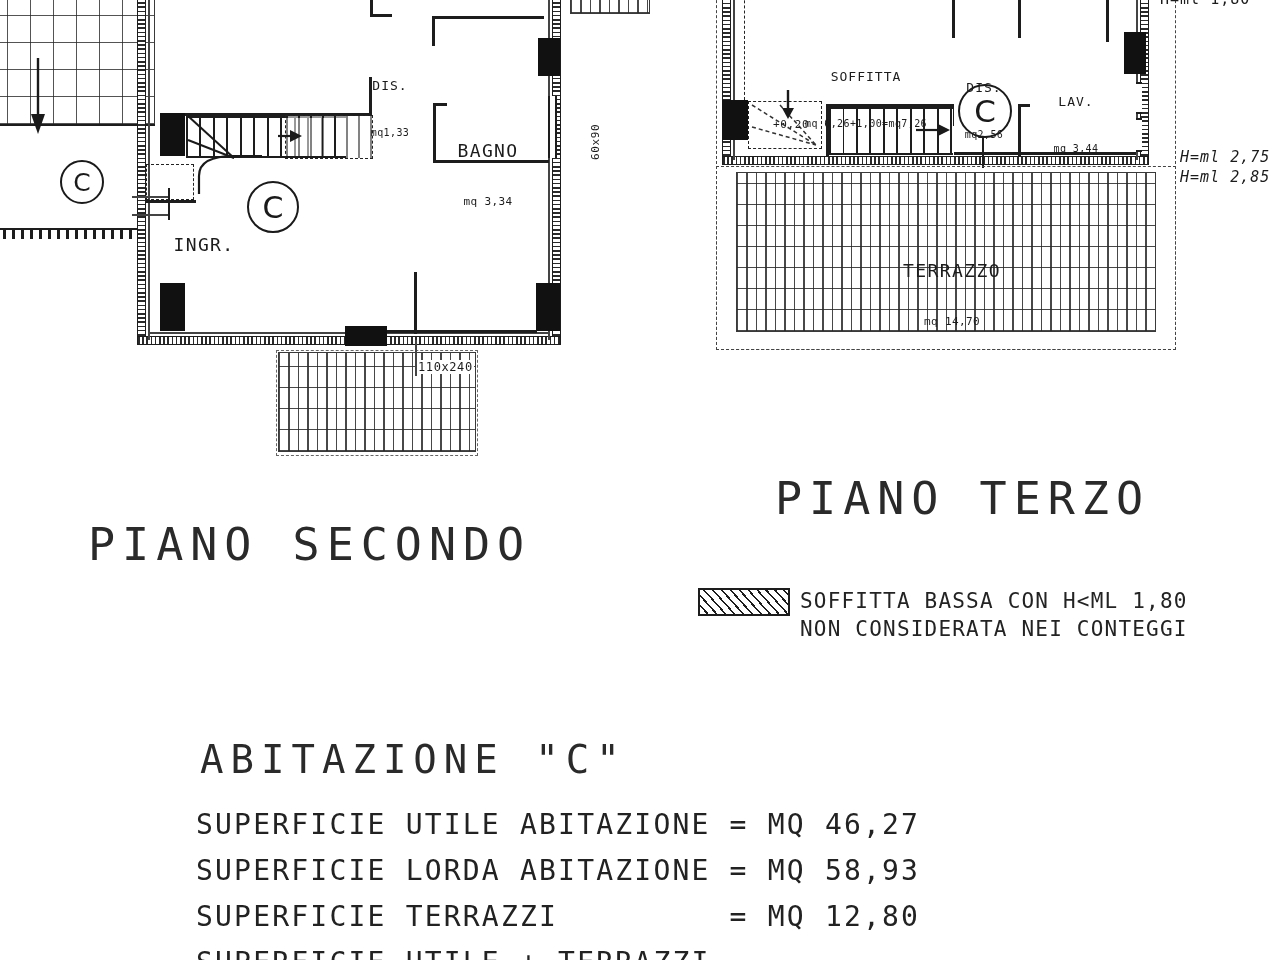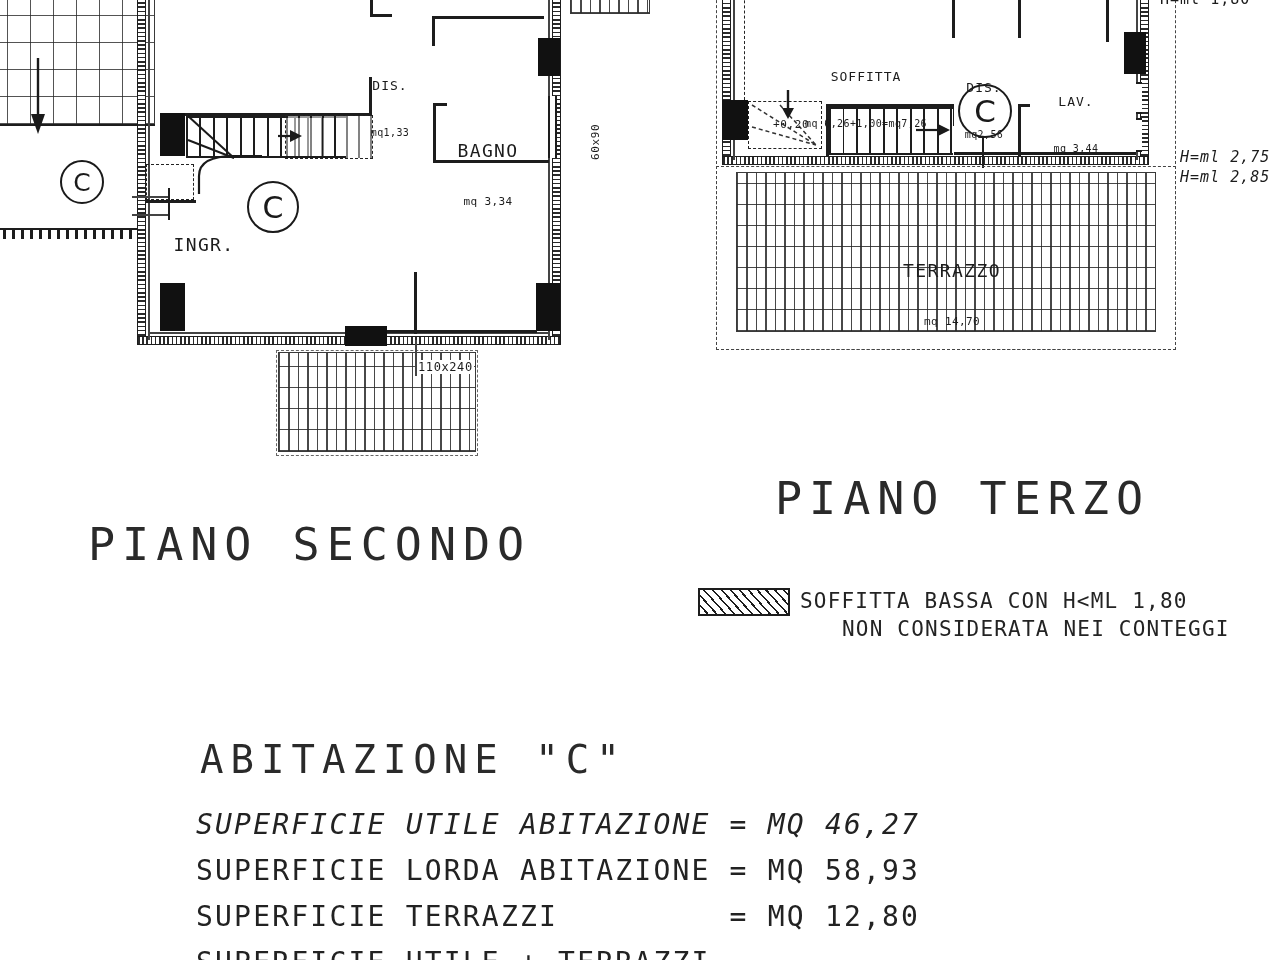--- a/index.html
+++ b/index.html
@@ -292,25 +292,25 @@
   <div class="clipped abs" style="left:1160px;top:-10px;width:120px;height:16px;">
     <div class="dimtxt" style="left:0;top:0;font-size:15px;letter-spacing:1px;">H=ml 1,80</div>
   </div>
 
   <div class="title" style="left:88px;top:518px;">PIANO SECONDO</div>
 
   <div class="title" style="left:775px;top:472px;">PIANO TERZO</div>
 
   <div class="legend-swatch" style="left:698px;top:588px;width:92px;height:28px;"></div>
   <div class="legend-txt" style="left:800px;top:588px;">SOFFITTA BASSA CON H&lt;ML 1,80</div>
-  <div class="legend-txt" style="left:800px;top:616px;margin-left:42px;">NON CONSIDERATA NEI CONTEGGI</div>
+  <div class="legend-txt" style="left:800px;top:616px;">NON CONSIDERATA NEI CONTEGGI</div>
 
   <div class="summary-title" style="left:200px;top:737px;">ABITAZIONE "C"</div>
 
-  <div class="summary-row" style="left:196px;top:808px;font-style:italic;">SUPERFICIE UTILE ABITAZIONE = MQ 46,27</div>
+  <div class="summary-row" style="left:196px;top:808px;">SUPERFICIE UTILE ABITAZIONE = MQ 46,27</div>
   <div class="summary-row" style="left:196px;top:854px;text-align:center;">SUPERFICIE LORDA ABITAZIONE = MQ 58,93</div>
   <div class="summary-row" style="left:196px;top:900px;">SUPERFICIE TERRAZZI         = MQ 12,80</div>
 
   <div class="clipped abs" style="left:196px;top:946px;width:1000px;height:14px;">
     <div class="summary-row" style="left:0;top:0;">SUPERFICIE UTILE + TERRAZZI</div>
   </div>
 
 </div>
 
 </body></html>

